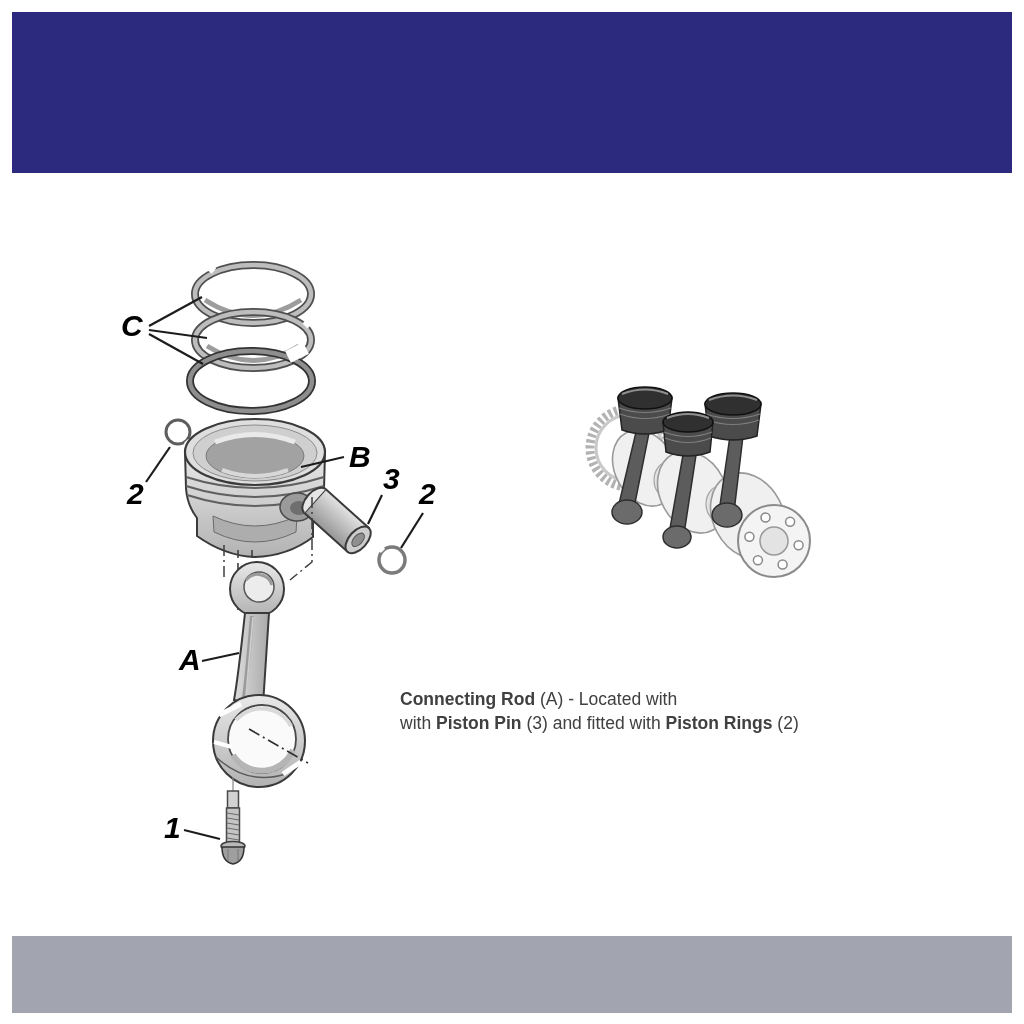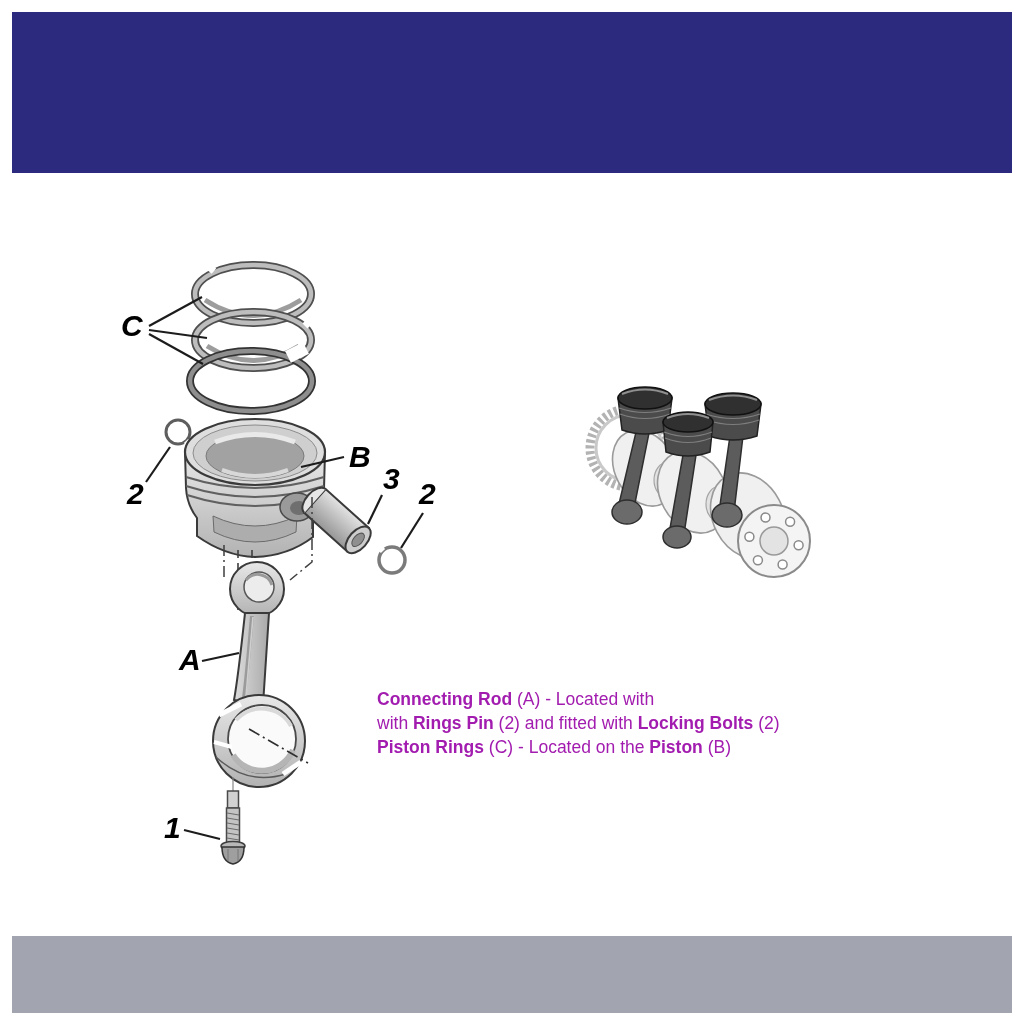--- a/index.html
+++ b/index.html
@@ -10,22 +10,22 @@
   #footer-band{top:936px;height:77px;background:#A2A4B0;}
   #diagram-svg{position:absolute;left:0;top:0;width:1024px;height:1024px;}
   .lbl{font-family:"Liberation Sans",sans-serif;font-weight:bold;font-style:italic;
        font-size:30px;fill:#000;}
   .leader{stroke:#1c1c1c;stroke-width:2.2;fill:none;}
   .dash{stroke:#3f3f3f;stroke-width:1.6;stroke-dasharray:8 5;fill:none;}
   .dashdot{stroke:#3f3f3f;stroke-width:1.5;stroke-dasharray:11 4 2 4;fill:none;}
   .ringOuter{fill:none;stroke:#4f4f4f;stroke-width:8;}
   .ringInner{fill:none;stroke:#bdbdbd;stroke-width:4.5;}
   .groove{stroke:#606060;stroke-width:2;fill:none;}
-  #caption{position:absolute;left:377px;top:687px;width:500px;
-           font-size:17.5px;line-height:24px;color:#a21caf;}
+  #caption{position:absolute;left:400px;top:687px;width:500px;
+           font-size:17.5px;line-height:24px;color:#404040;}
   #caption b{font-weight:700;}
 </style>
 </head>
 <body>
 
 <div id="page">
 
   <div id="header-band" class="band" style="background: rgb(43, 42, 126);"></div>
   <div id="footer-band" class="band" style="background: rgb(162, 164, 176);"></div>
 
@@ -208,17 +208,16 @@
           <path d="M 665 438 Q 688 447 711 438" stroke="#7e7e7e" stroke-width="1.2" fill="none"></path>
           <ellipse cx="688" cy="422" rx="25" ry="10" fill="#303030" stroke="#111" stroke-width="1.5"></ellipse>
           <path d="M 667 418 Q 688 410 709 418" stroke="#8f8f8f" stroke-width="2" fill="none"></path>
         </g>
       </g>
     </g>
   </svg>
 
   <div id="caption">
     <div><b>Connecting Rod</b><span> (A) - Located with</span></div>
-    <div><span>with </span><b>Rings Pin</b><span> (2) and fitted with </span><b>Locking Bolts</b><span> (2)</span></div>
-    <div><b>Piston Rings</b><span> (C) - Located on the </span><b>Piston</b><span> (B)</span></div>
+    <div><span>with </span><b>Piston Pin</b><span> (3) and fitted with </span><b>Piston Rings</b><span> (2)</span></div>
   </div>
 
 </div>
 
 </body></html>

